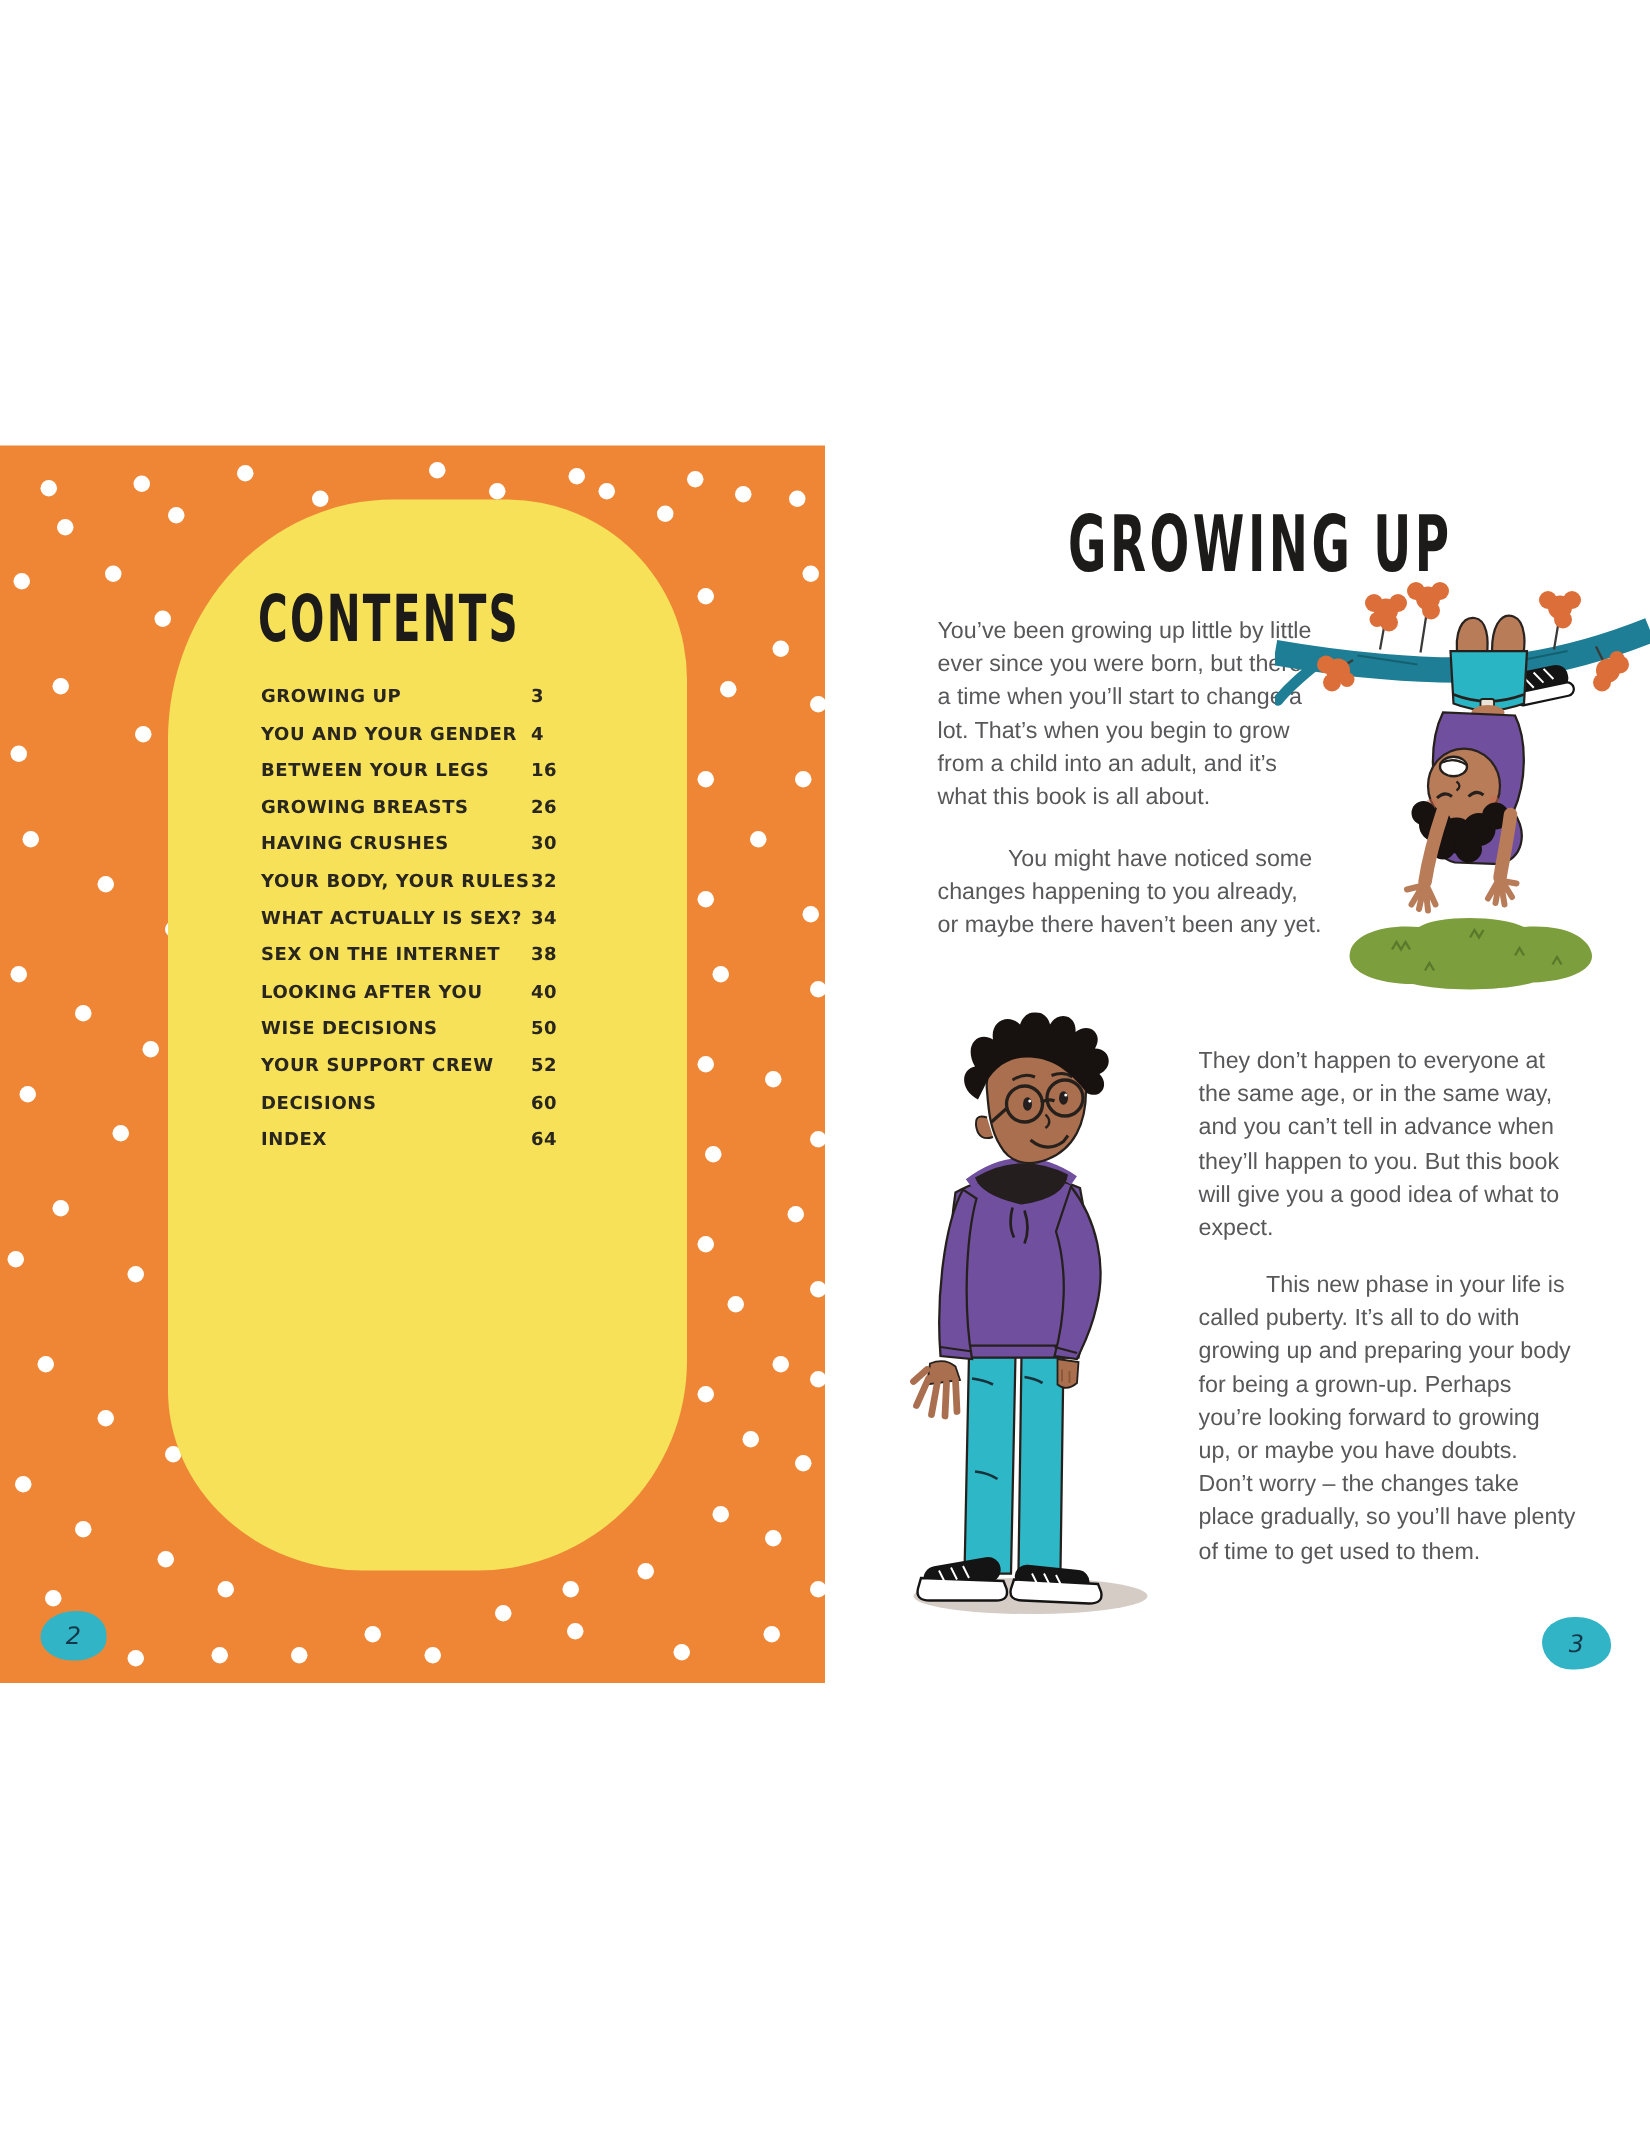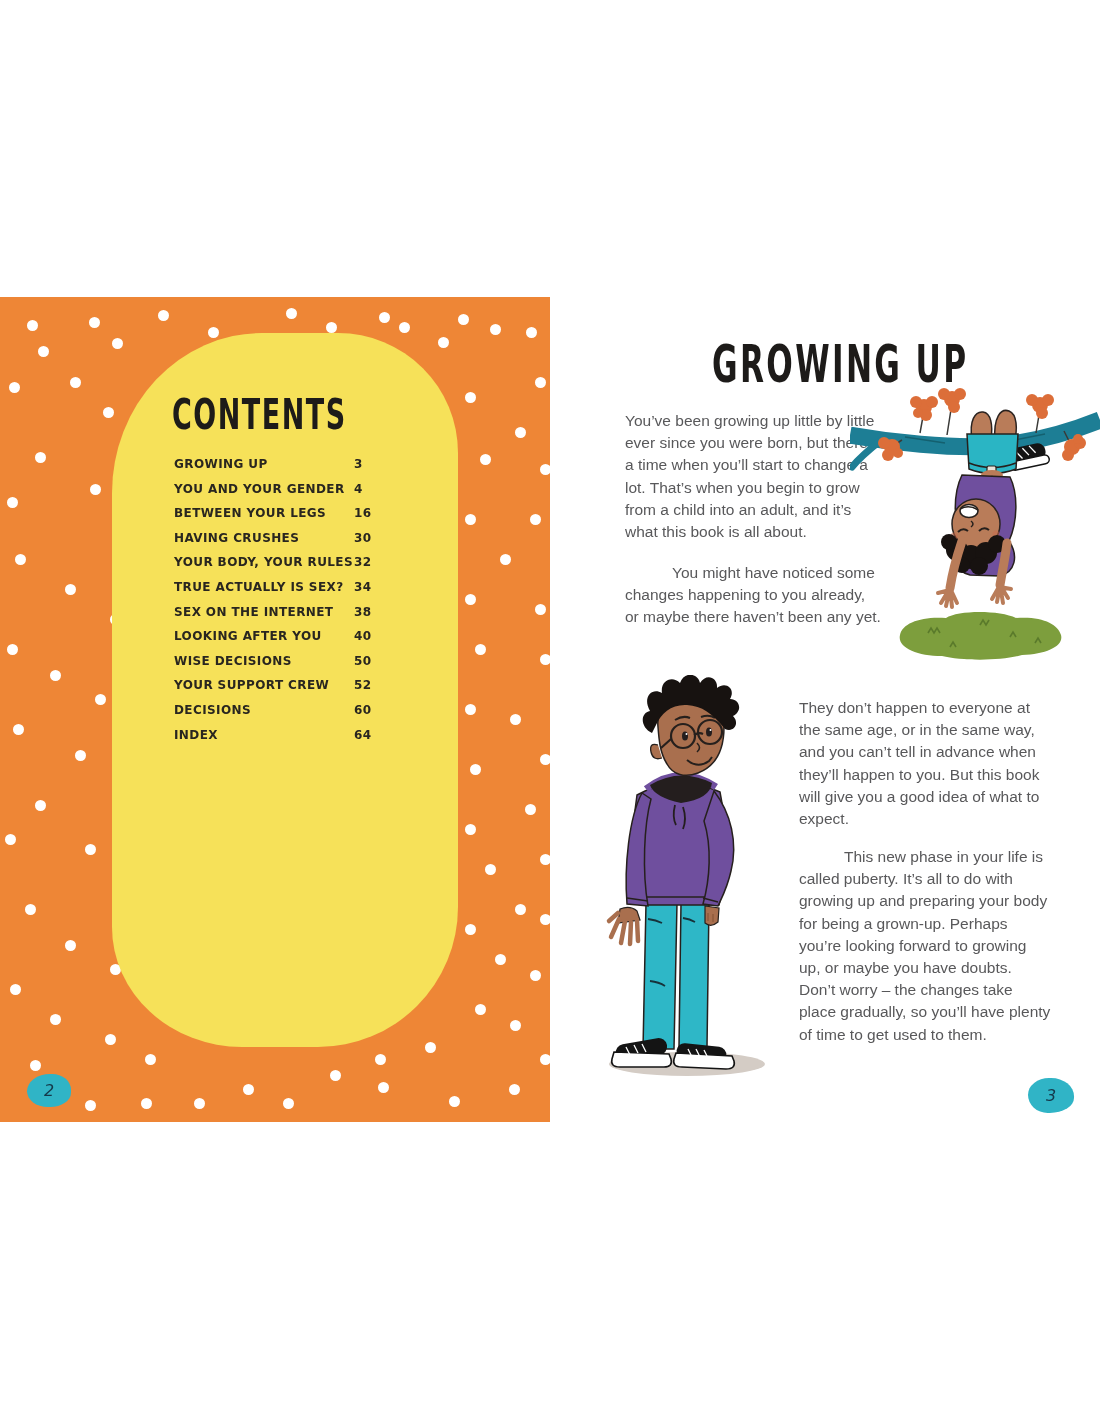--- a/index.html
+++ b/index.html
@@ -147,29 +147,33 @@
           </div>
           <div class="toc-row">
             <span class="toc-label">YOU AND YOUR GENDER</span>
             <span class="toc-page">4</span>
           </div>
           <div class="toc-row">
             <span class="toc-label">BETWEEN YOUR LEGS</span>
             <span class="toc-page">16</span>
           </div>
           <div class="toc-row">
+            <span class="toc-label">GROWING BREASTS</span>
+            <span class="toc-page">26</span>
+          </div>
+          <div class="toc-row">
             <span class="toc-label">HAVING CRUSHES</span>
             <span class="toc-page">30</span>
           </div>
           <div class="toc-row">
             <span class="toc-label">YOUR BODY, YOUR RULES</span>
             <span class="toc-page">32</span>
           </div>
           <div class="toc-row">
-            <span class="toc-label">TRUE ACTUALLY IS SEX?</span>
+            <span class="toc-label">WHAT ACTUALLY IS SEX?</span>
             <span class="toc-page">34</span>
           </div>
           <div class="toc-row">
             <span class="toc-label">SEX ON THE INTERNET</span>
             <span class="toc-page">38</span>
           </div>
           <div class="toc-row">
             <span class="toc-label">LOOKING AFTER YOU</span>
             <span class="toc-page">40</span>
           </div>

